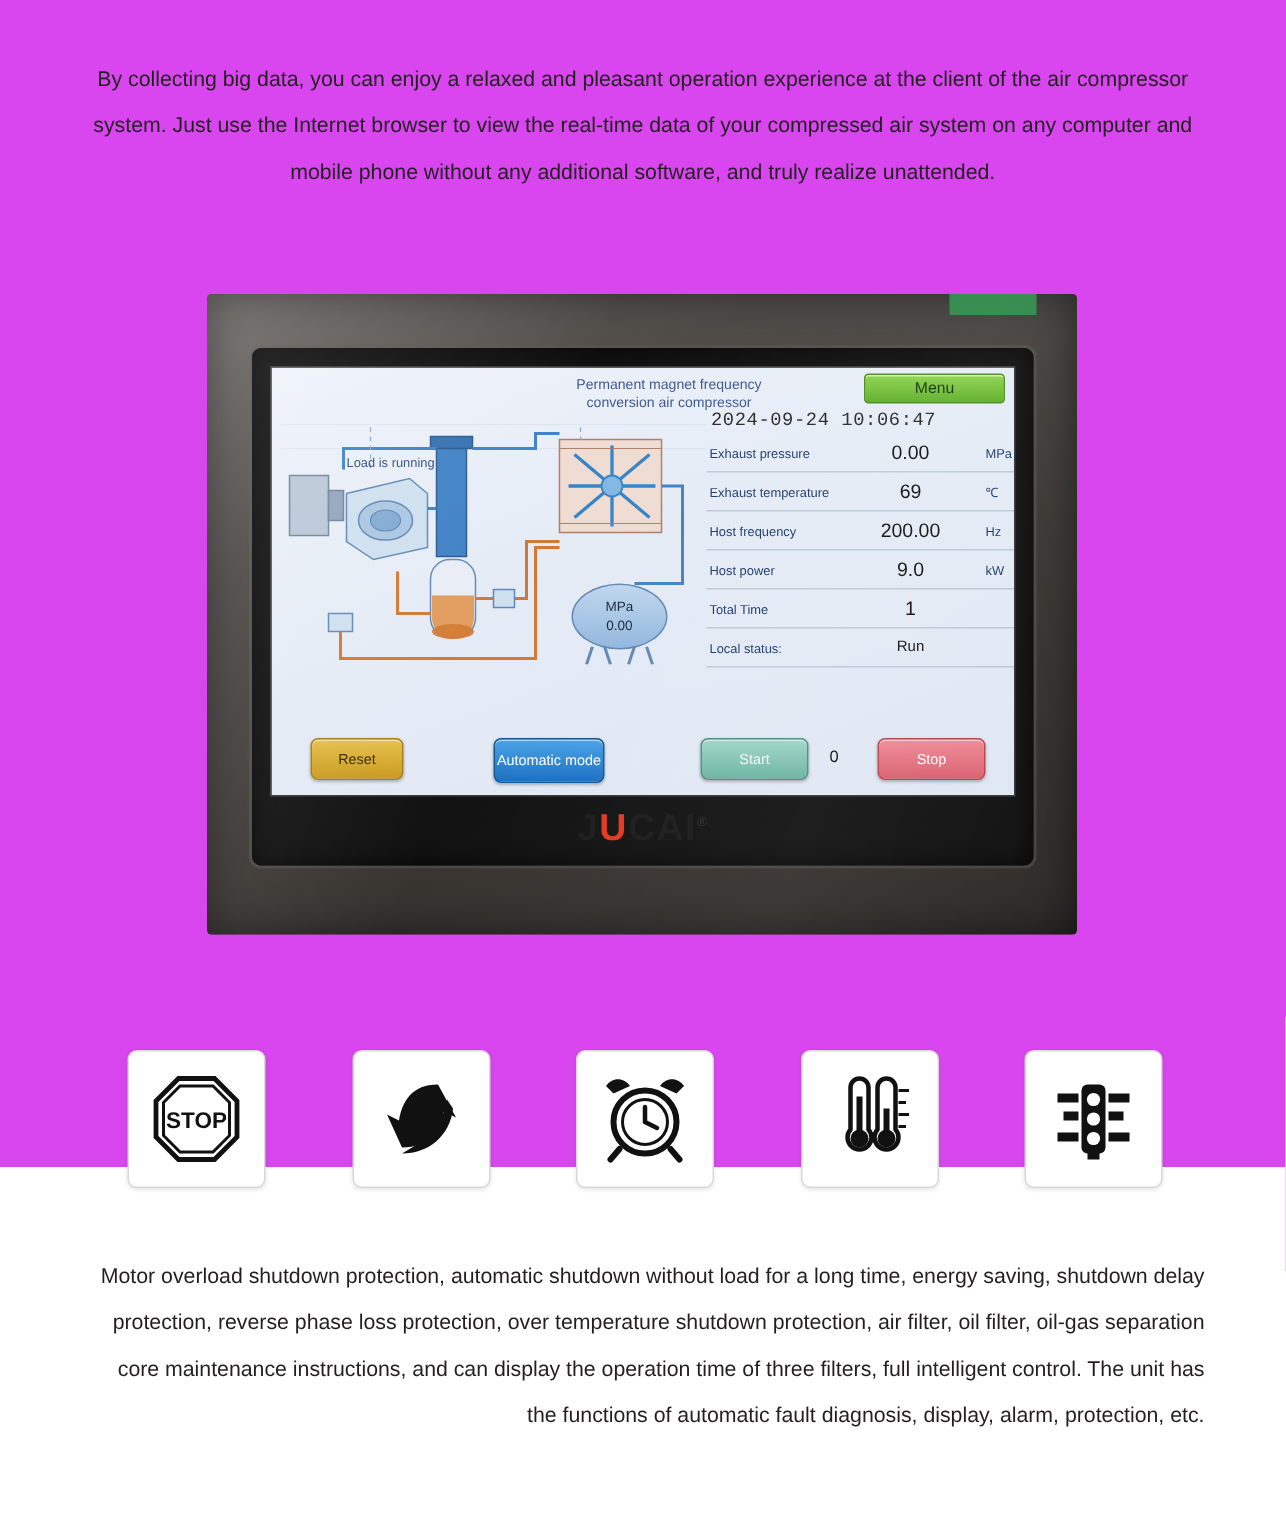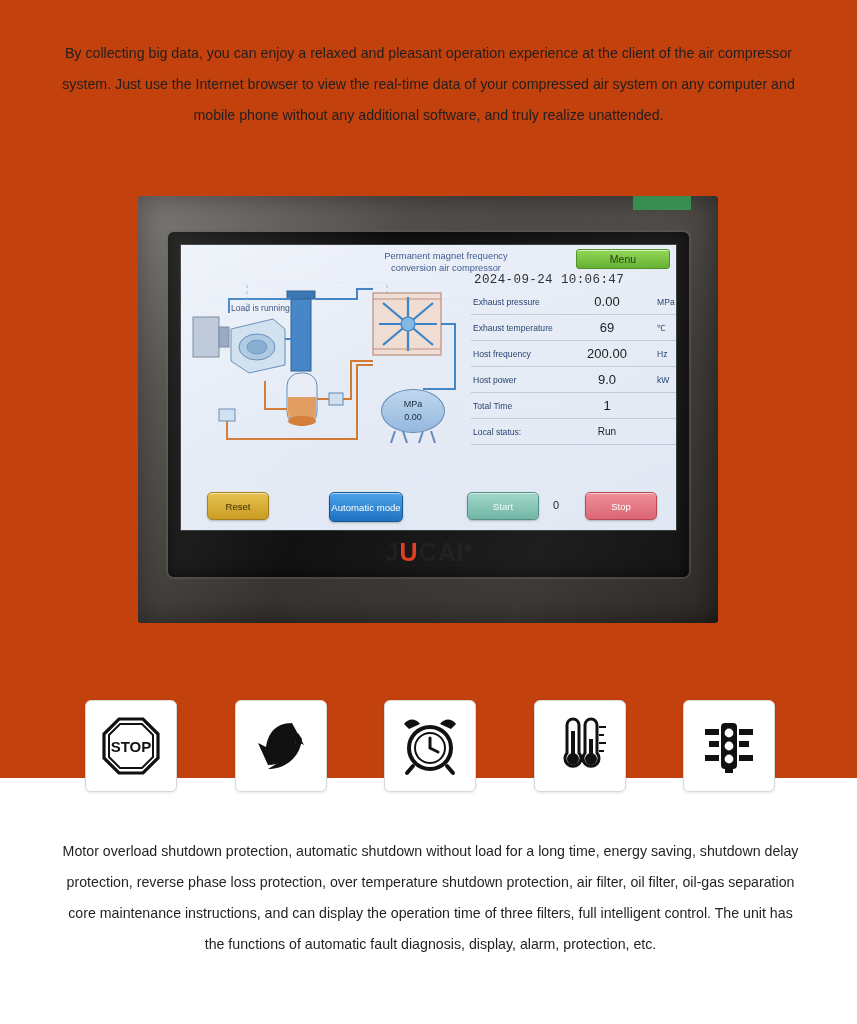--- a/index.html
+++ b/index.html
@@ -6,21 +6,21 @@
   html, body {
     margin: 0; padding: 0;
     width: 857px; height: 1024px;
     background: #ffffff;
     font-family: "Liberation Sans", sans-serif;
     overflow: hidden;
   }
   .page {
     position: relative;
     width: 857px; height: 778px;
-    background: #c2410c;
+    background: #d946ef;
   }
 
   
   .intro {
     position: absolute;
     top: 38px; left: 40px; width: 777px;
     text-align: center;
     font-size: 14.2px;
     color: #231f20;
     line-height: 31px;
@@ -240,21 +240,21 @@
   }
   .icon-card svg { display: block; }
 
   
   .outro {
     position: absolute;
     left: 58px; top: 836px; width: 745px;
     font-size: 14.2px;
     color: #231f20;
     line-height: 31px;
-    text-align: center;
+    text-align: right;
   }
   .outro p { margin: 0; }
 </style>
 </head>
 <body>
 
 <div class="page">
 
   <div class="intro">
     <p>By collecting big data, you can enjoy a relaxed and pleasant operation experience at the client of the air compressor system. Just use the Internet browser to view the real-time data of your compressed air system on any computer and mobile phone without any additional software, and truly realize unattended.</p>

